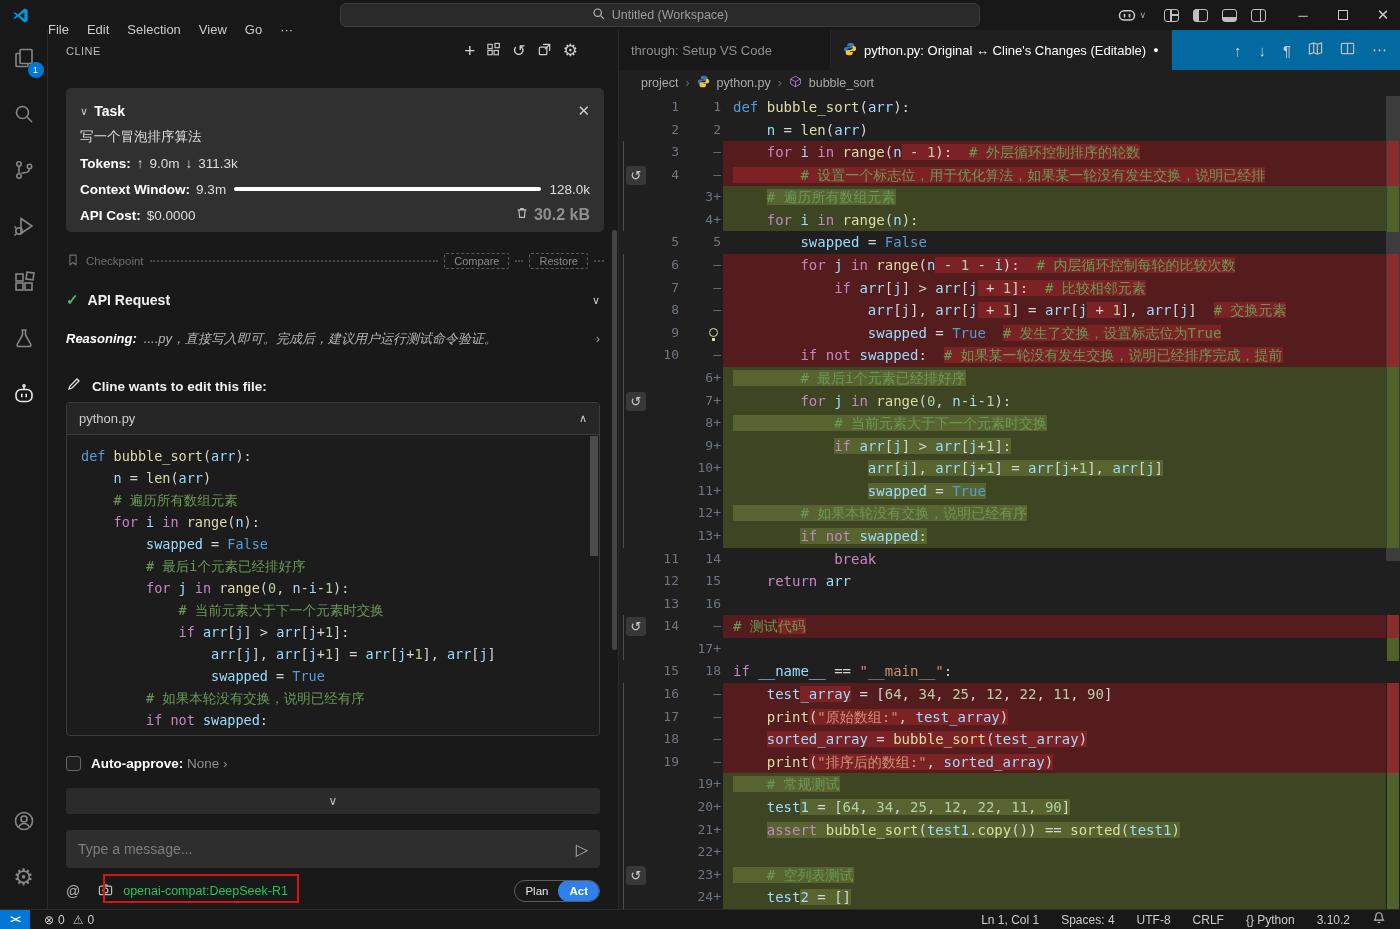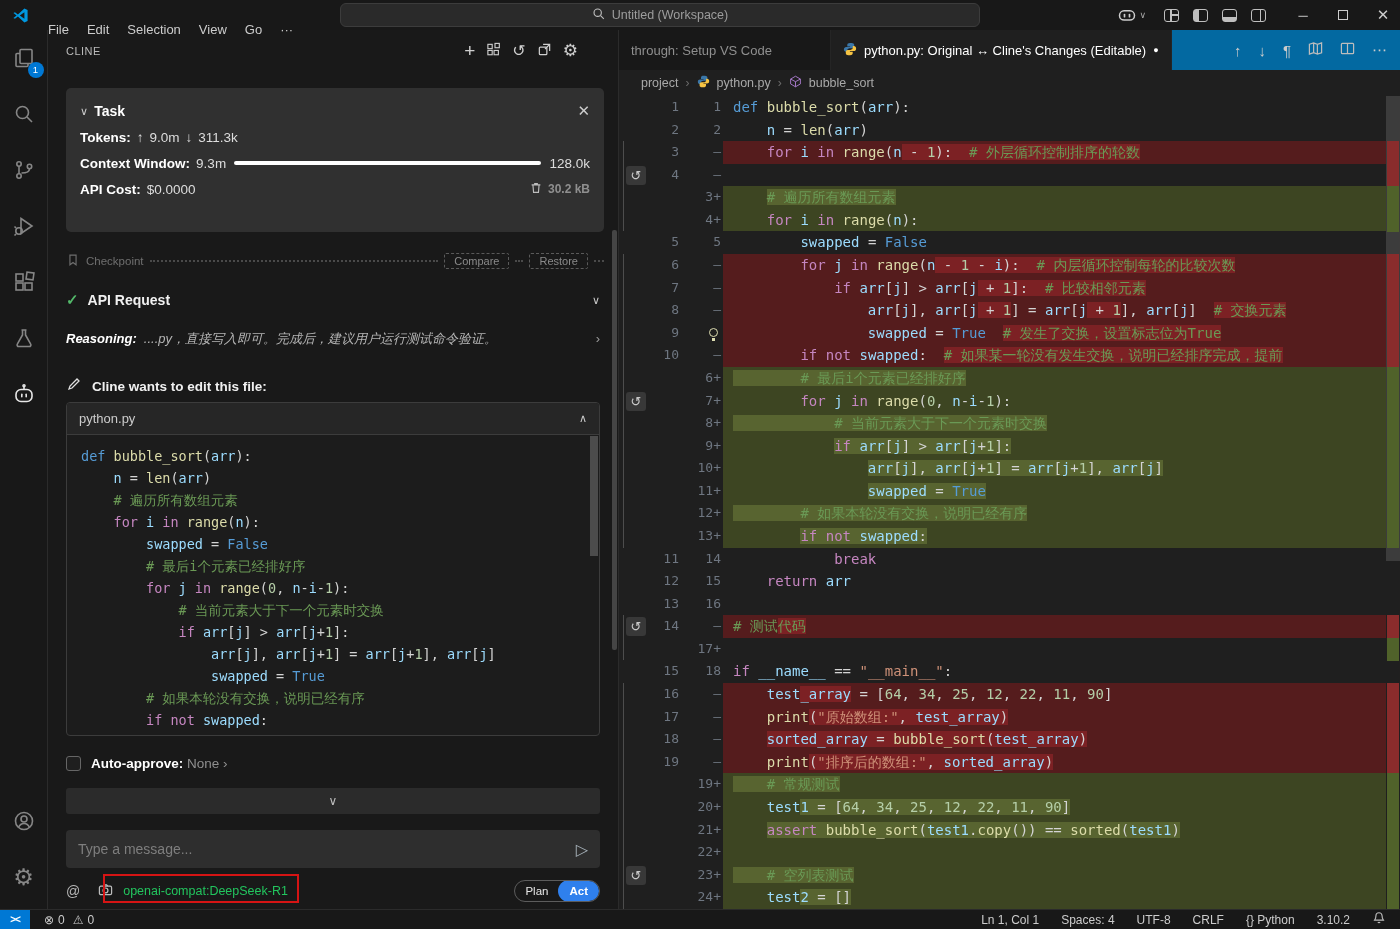--- a/index.html
+++ b/index.html
@@ -43,21 +43,21 @@
   #sb-actions{margin-left:auto;display:flex;gap:11px;align-items:center;color:#cfcfcf;}
   #sb-actions .sbi{font-size:16px;line-height:16px;}
   #task-card{position:absolute;left:18px;top:58px;width:538px;height:144px;background:#303030;border-radius:5px;
     padding:10px 14px;font-size:13.5px;color:#dddddd;}
   .task-row{display:flex;align-items:center;height:26px;}
   .bold{font-weight:bold;color:#ffffff;}
   .chev{color:#cccccc;font-size:11px;}
   .task-close{margin-left:auto;color:#cccccc;font-size:15px;}
   #ctx-bar{flex:1;height:4px;background:#ffffff;border-radius:2px;margin:0 8px;}
   .dim{color:#8f8f8f;}
-  #task-size{margin-left:auto;display:flex;align-items:center;gap:5px;color:#8f8f8f;font-size:12px;font-weight:bold;}
+  #task-size{margin-left:auto;display:flex;align-items:center;gap:5px;color:#8f8f8f;font-size:16px;font-weight:bold;}
 
   #checkpoint-row{position:absolute;left:18px;right:14px;top:220px;height:22px;display:flex;align-items:center;
     color:#6f6f6f;font-size:11.5px;gap:6px;}
   .dotline{flex:1;border-top:2px dotted #4a4a4a;height:0;}
   .cp-btn{border:1px dashed #5a5a5a;border-radius:2px;padding:1px 9px;color:#8a8a8a;font-size:11px;}
   #api-row{position:absolute;left:18px;right:18px;top:258px;height:24px;display:flex;align-items:center;gap:9px;}
   .check{color:#53b96a;font-size:15px;font-weight:bold;}
   #api-label{font-weight:bold;font-size:14px;color:#f0f0f0;}
   #reason-row{position:absolute;left:18px;right:18px;top:300px;height:24px;display:flex;align-items:baseline;gap:7px;
     font-style:italic;color:#b5b5b5;font-size:13px;}
@@ -267,20 +267,21 @@
         <span class="sbi" style="font-size:17px;">⚙</span>
       </div>
     </div>
 
     <div id="task-card">
       <div class="task-row">
         <span class="chev">∨&nbsp;&nbsp;</span>
         <span class="bold" style="font-size:14px;">Task</span>
         <span class="task-close">✕</span>
       </div>
+      <div class="task-row">写一个冒泡排序算法</div>
       <div class="task-row" style="gap:6px;">
         <span class="bold">Tokens:</span>
         <span>↑</span>
         <span>9.0m</span>
         <span>↓</span>
         <span>311.3k</span>
       </div>
       <div class="task-row">
         <span class="bold">Context Window:</span>
         <span style="margin-left:6px;">9.3m</span>
@@ -433,21 +434,21 @@
           </svg>
       </span>
       <span>bubble_sort</span>
     </div>
 
     <div id="diff">
       <div id="diff-lines">
           <div class="drow ctx"><div class="glyph"></div><div class="lno">1</div><div class="lnm">1</div><div class="dcode"><span class="tk-d">def </span><span class="tk-f">bubble_sort</span><span class="tk-p">(</span><span class="tk-v">arr</span><span class="tk-p">):</span></div></div>
           <div class="drow ctx"><div class="glyph"></div><div class="lno">2</div><div class="lnm">2</div><div class="dcode"><span class="tk-p">    </span><span class="tk-v">n</span><span class="tk-p"> = </span><span class="tk-f">len</span><span class="tk-p">(</span><span class="tk-v">arr</span><span class="tk-p">)</span></div></div>
           <div class="drow rem"><div class="glyph"></div><div class="lno">3</div><div class="lnm">–</div><div class="dcode"><span class="tk-p">    </span><span class="tk-k">for </span><span class="tk-v">i</span><span class="tk-k"> in </span><span class="tk-f">range</span><span class="tk-p">(</span><span class="tk-v">n</span><span class="tk-p hl"> - </span><span class="tk-n hl">1</span><span class="tk-p hl">):  </span><span class="tk-c hl"># 外层循环控制排序的轮数</span></div></div>
-          <div class="drow rem"><div class="glyph"><span class="revert">↺</span></div><div class="lno">4</div><div class="lnm">–</div></div>
+          <div class="drow rem"><div class="glyph"><span class="revert">↺</span></div><div class="lno">4</div><div class="lnm">–</div><div class="dcode"><span class="tk-p hl">        </span><span class="tk-c hl"># 设置一个标志位，用于优化算法，如果某一轮没有发生交换，说明已经排</span></div></div>
           <div class="drow add"><div class="glyph"></div><div class="lno"></div><div class="lnm">3+</div><div class="dcode"><span class="tk-p">    </span><span class="tk-c hl"># 遍历所有数组元素</span></div></div>
           <div class="drow add"><div class="glyph"></div><div class="lno"></div><div class="lnm">4+</div><div class="dcode"><span class="tk-p">    </span><span class="tk-k">for </span><span class="tk-v">i</span><span class="tk-k"> in </span><span class="tk-f">range</span><span class="tk-p">(</span><span class="tk-v">n</span><span class="tk-p">):</span></div></div>
           <div class="drow ctx"><div class="glyph"></div><div class="lno">5</div><div class="lnm">5</div><div class="dcode"><span class="tk-p">        </span><span class="tk-v">swapped</span><span class="tk-p"> = </span><span class="tk-d">False</span></div></div>
           <div class="drow rem"><div class="glyph"></div><div class="lno">6</div><div class="lnm">–</div><div class="dcode"><span class="tk-p">        </span><span class="tk-k">for </span><span class="tk-v">j</span><span class="tk-k"> in </span><span class="tk-f">range</span><span class="tk-p">(</span><span class="tk-v">n</span><span class="tk-p hl"> - </span><span class="tk-n hl">1</span><span class="tk-p hl"> - </span><span class="tk-v hl">i</span><span class="tk-p hl">):  </span><span class="tk-c hl"># 内层循环控制每轮的比较次数</span></div></div>
           <div class="drow rem"><div class="glyph"></div><div class="lno">7</div><div class="lnm">–</div><div class="dcode"><span class="tk-p">            </span><span class="tk-k">if </span><span class="tk-v">arr</span><span class="tk-p">[</span><span class="tk-v">j</span><span class="tk-p">] &gt; </span><span class="tk-v">arr</span><span class="tk-p">[</span><span class="tk-v">j</span><span class="tk-p hl"> + </span><span class="tk-n hl">1</span><span class="tk-p hl">]:  </span><span class="tk-c hl"># 比较相邻元素</span></div></div>
           <div class="drow rem"><div class="glyph"></div><div class="lno">8</div><div class="lnm">–</div><div class="dcode"><span class="tk-p">                </span><span class="tk-v">arr</span><span class="tk-p">[</span><span class="tk-v">j</span><span class="tk-p">], </span><span class="tk-v">arr</span><span class="tk-p">[</span><span class="tk-v">j</span><span class="tk-p hl"> + </span><span class="tk-n hl">1</span><span class="tk-p">] = </span><span class="tk-v">arr</span><span class="tk-p">[</span><span class="tk-v">j</span><span class="tk-p hl"> + </span><span class="tk-n hl">1</span><span class="tk-p">], </span><span class="tk-v">arr</span><span class="tk-p">[</span><span class="tk-v">j</span><span class="tk-p">]  </span><span class="tk-c hl"># 交换元素</span></div></div>
           <div class="drow rem"><div class="glyph"></div><div class="lno">9</div><div class="lnm"><span class="bulb"></span></div><div class="dcode"><span class="tk-p">                </span><span class="tk-v">swapped</span><span class="tk-p"> = </span><span class="tk-d">True</span><span class="tk-p">  </span><span class="tk-c hl"># 发生了交换，设置标志位为True</span></div></div>
           <div class="drow rem"><div class="glyph"></div><div class="lno">10</div><div class="lnm">–</div><div class="dcode"><span class="tk-p">        </span><span class="tk-k">if not </span><span class="tk-v">swapped</span><span class="tk-p">:  </span><span class="tk-c hl"># 如果某一轮没有发生交换，说明已经排序完成，提前</span></div></div>
           <div class="drow add"><div class="glyph"></div><div class="lno"></div><div class="lnm">6+</div><div class="dcode"><span class="tk-p hl">        </span><span class="tk-c hl"># 最后i个元素已经排好序</span></div></div>
           <div class="drow add"><div class="glyph"><span class="revert">↺</span></div><div class="lno"></div><div class="lnm">7+</div><div class="dcode"><span class="tk-p">        </span><span class="tk-k">for </span><span class="tk-v">j</span><span class="tk-k"> in </span><span class="tk-f">range</span><span class="tk-p">(</span><span class="tk-n">0</span><span class="tk-p">, </span><span class="tk-v">n</span><span class="tk-p">-</span><span class="tk-v">i</span><span class="tk-p">-</span><span class="tk-n">1</span><span class="tk-p">):</span></div></div>

